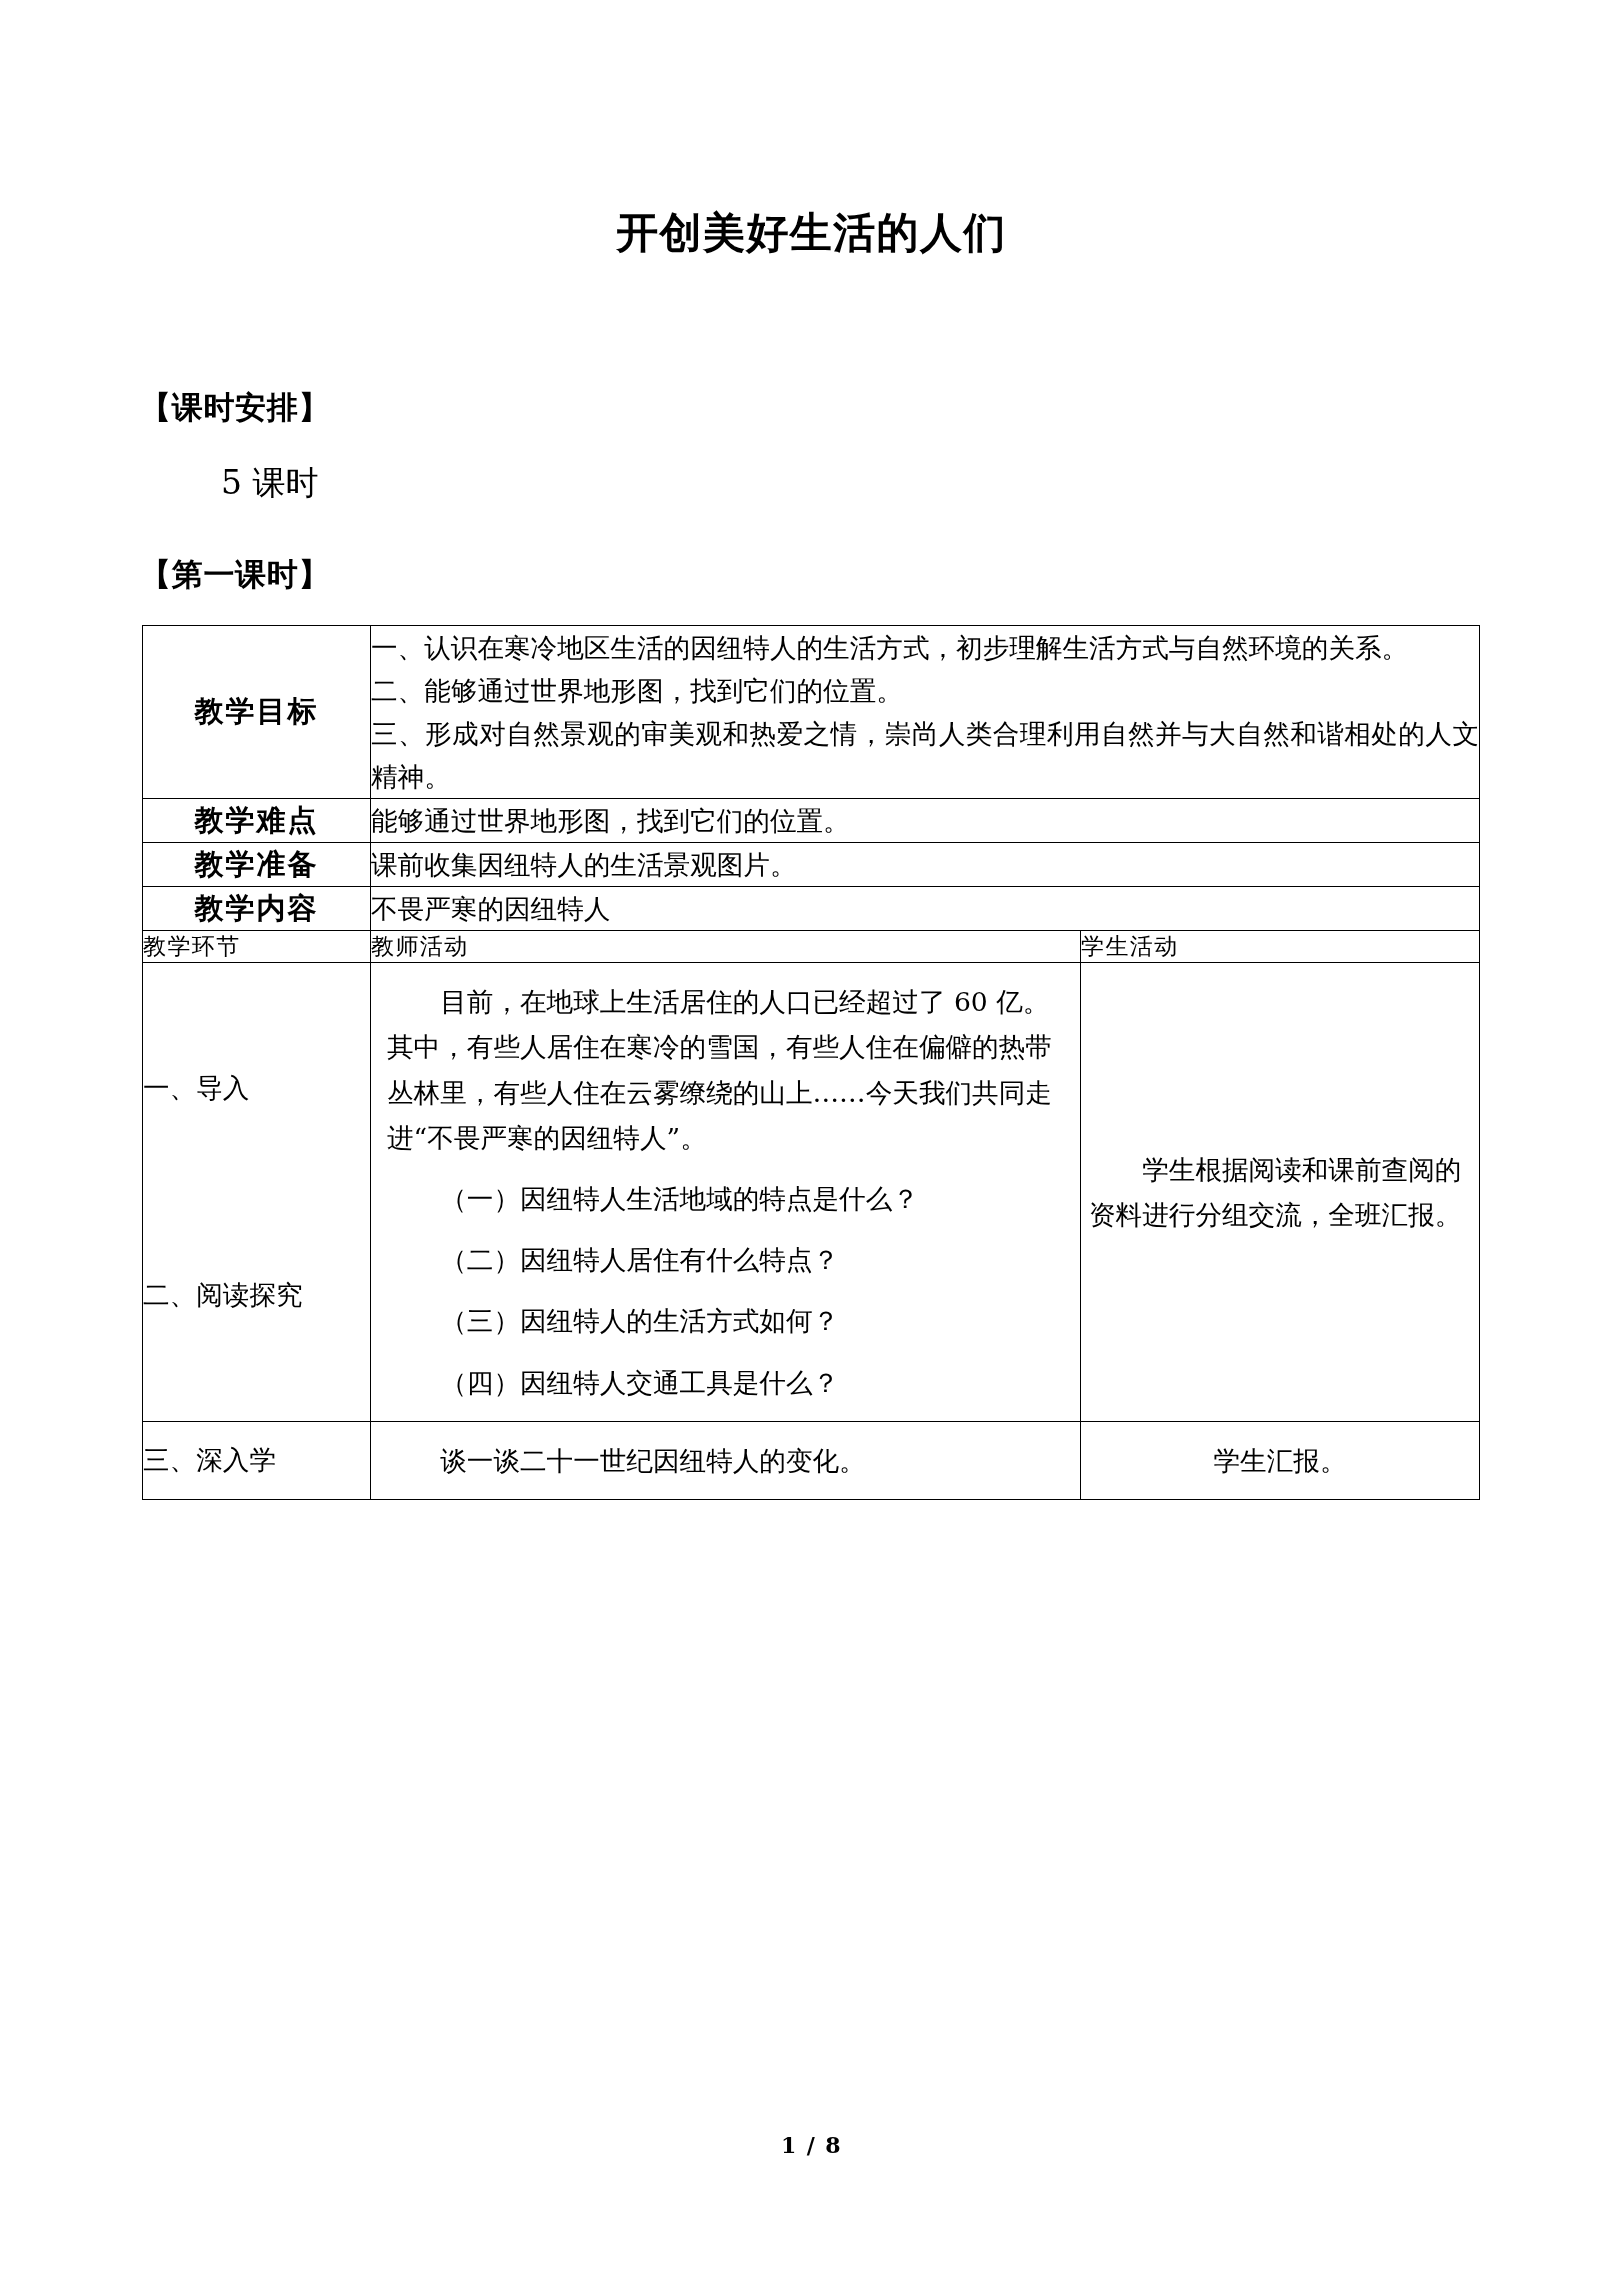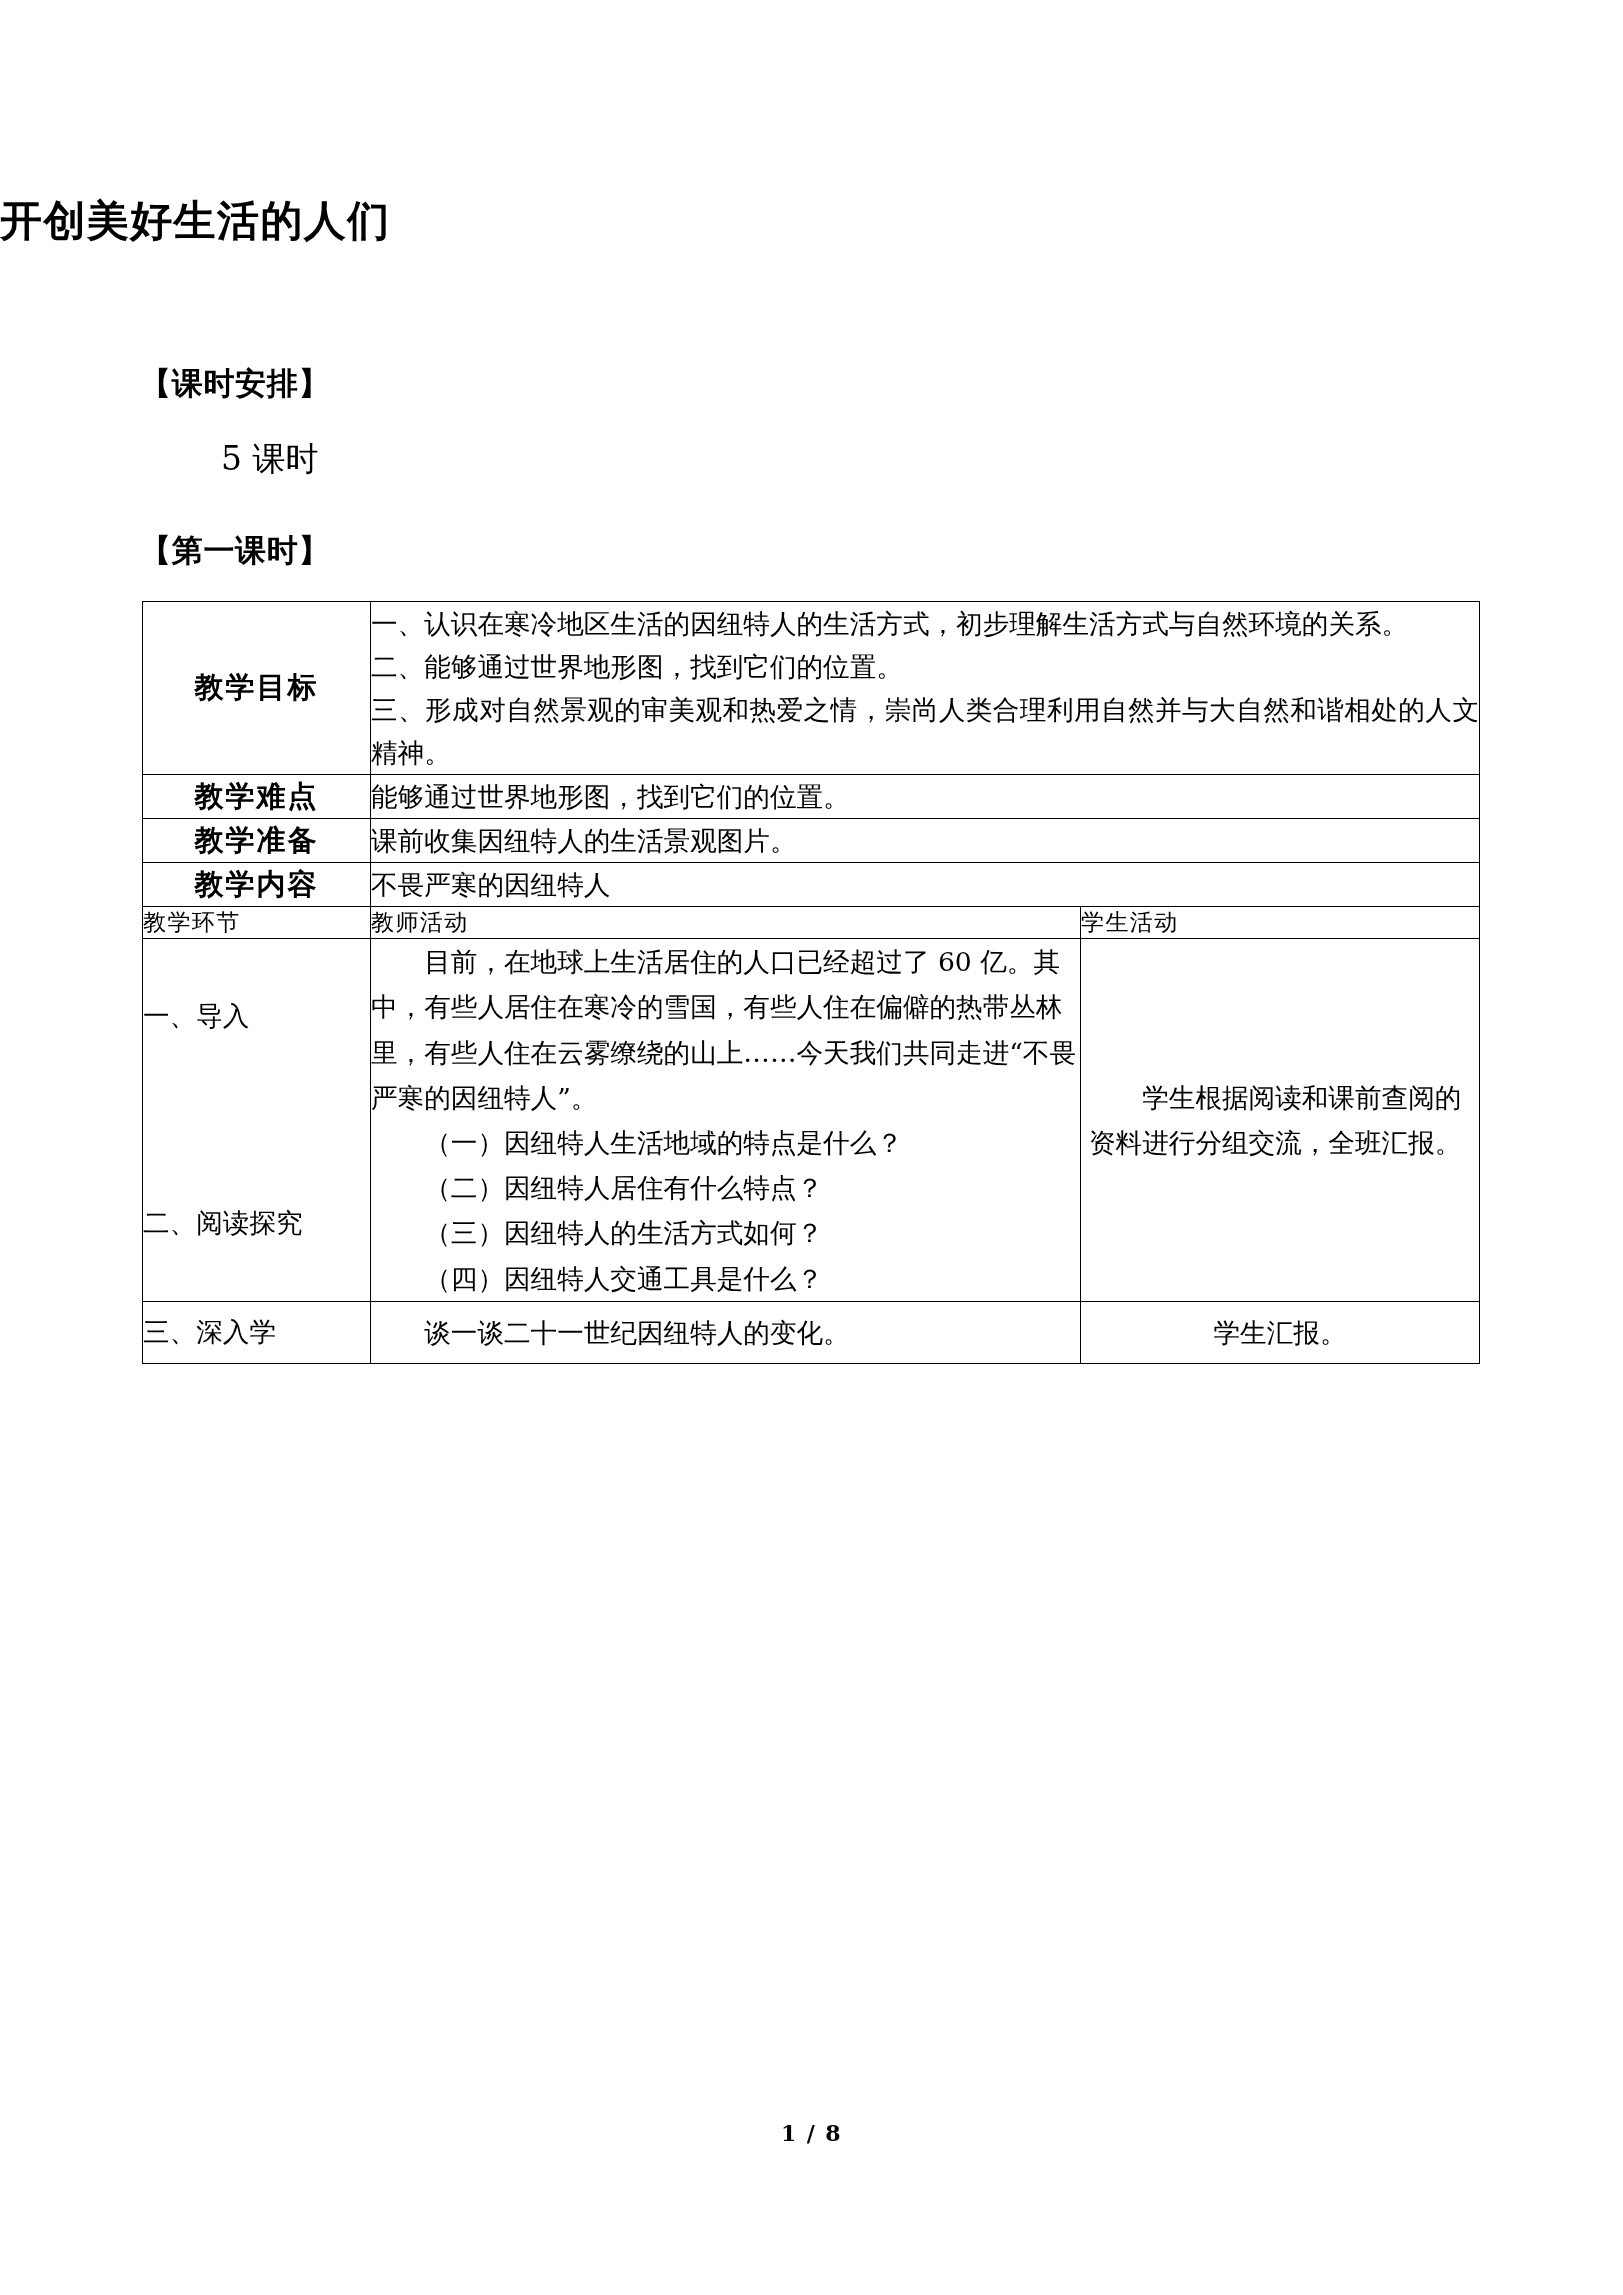--- a/index.html
+++ b/index.html
@@ -18,25 +18,25 @@
   .page {
     position: relative;
     width: 1623px;
     height: 2295px;
     box-sizing: border-box;
     padding: 0;
   }
 
   
   .doc-title {
-    text-align: left;
+    text-align: center;
     font-size: 42px;
     font-weight: bold;
     letter-spacing: 1.4px;
-    margin: 0;
+    margin: 12px;
     padding-top: 198px;
     line-height: 1.1;
   }
 
   
   .sec-head {
     font-size: 31px;
     font-weight: bold;
     margin: 0;
     padding-left: 140px;
@@ -104,21 +104,21 @@
     padding: 9.5px 6.8px 9.5px 15px;
     vertical-align: top;
   }
   .step-cell.mid { vertical-align: middle; }
   .teach-cell {
     font-size: 26.6px;
     line-height: 1.70;
     padding: 9.5px 16.4px 9.5px 17.7px;
     vertical-align: top;
   }
-  .teach-cell p { margin: 0; }
+  .teach-cell p { margin: 16px; }
   .stud-cell {
     font-size: 26.6px;
     line-height: 1.70;
     padding: 9.5px 13.6px 9.5px 16.4px;
     vertical-align: middle;
     text-align: left;
   }
   .stud-cell p { margin: 8px; }
   .center-txt { text-align: center; }
 

